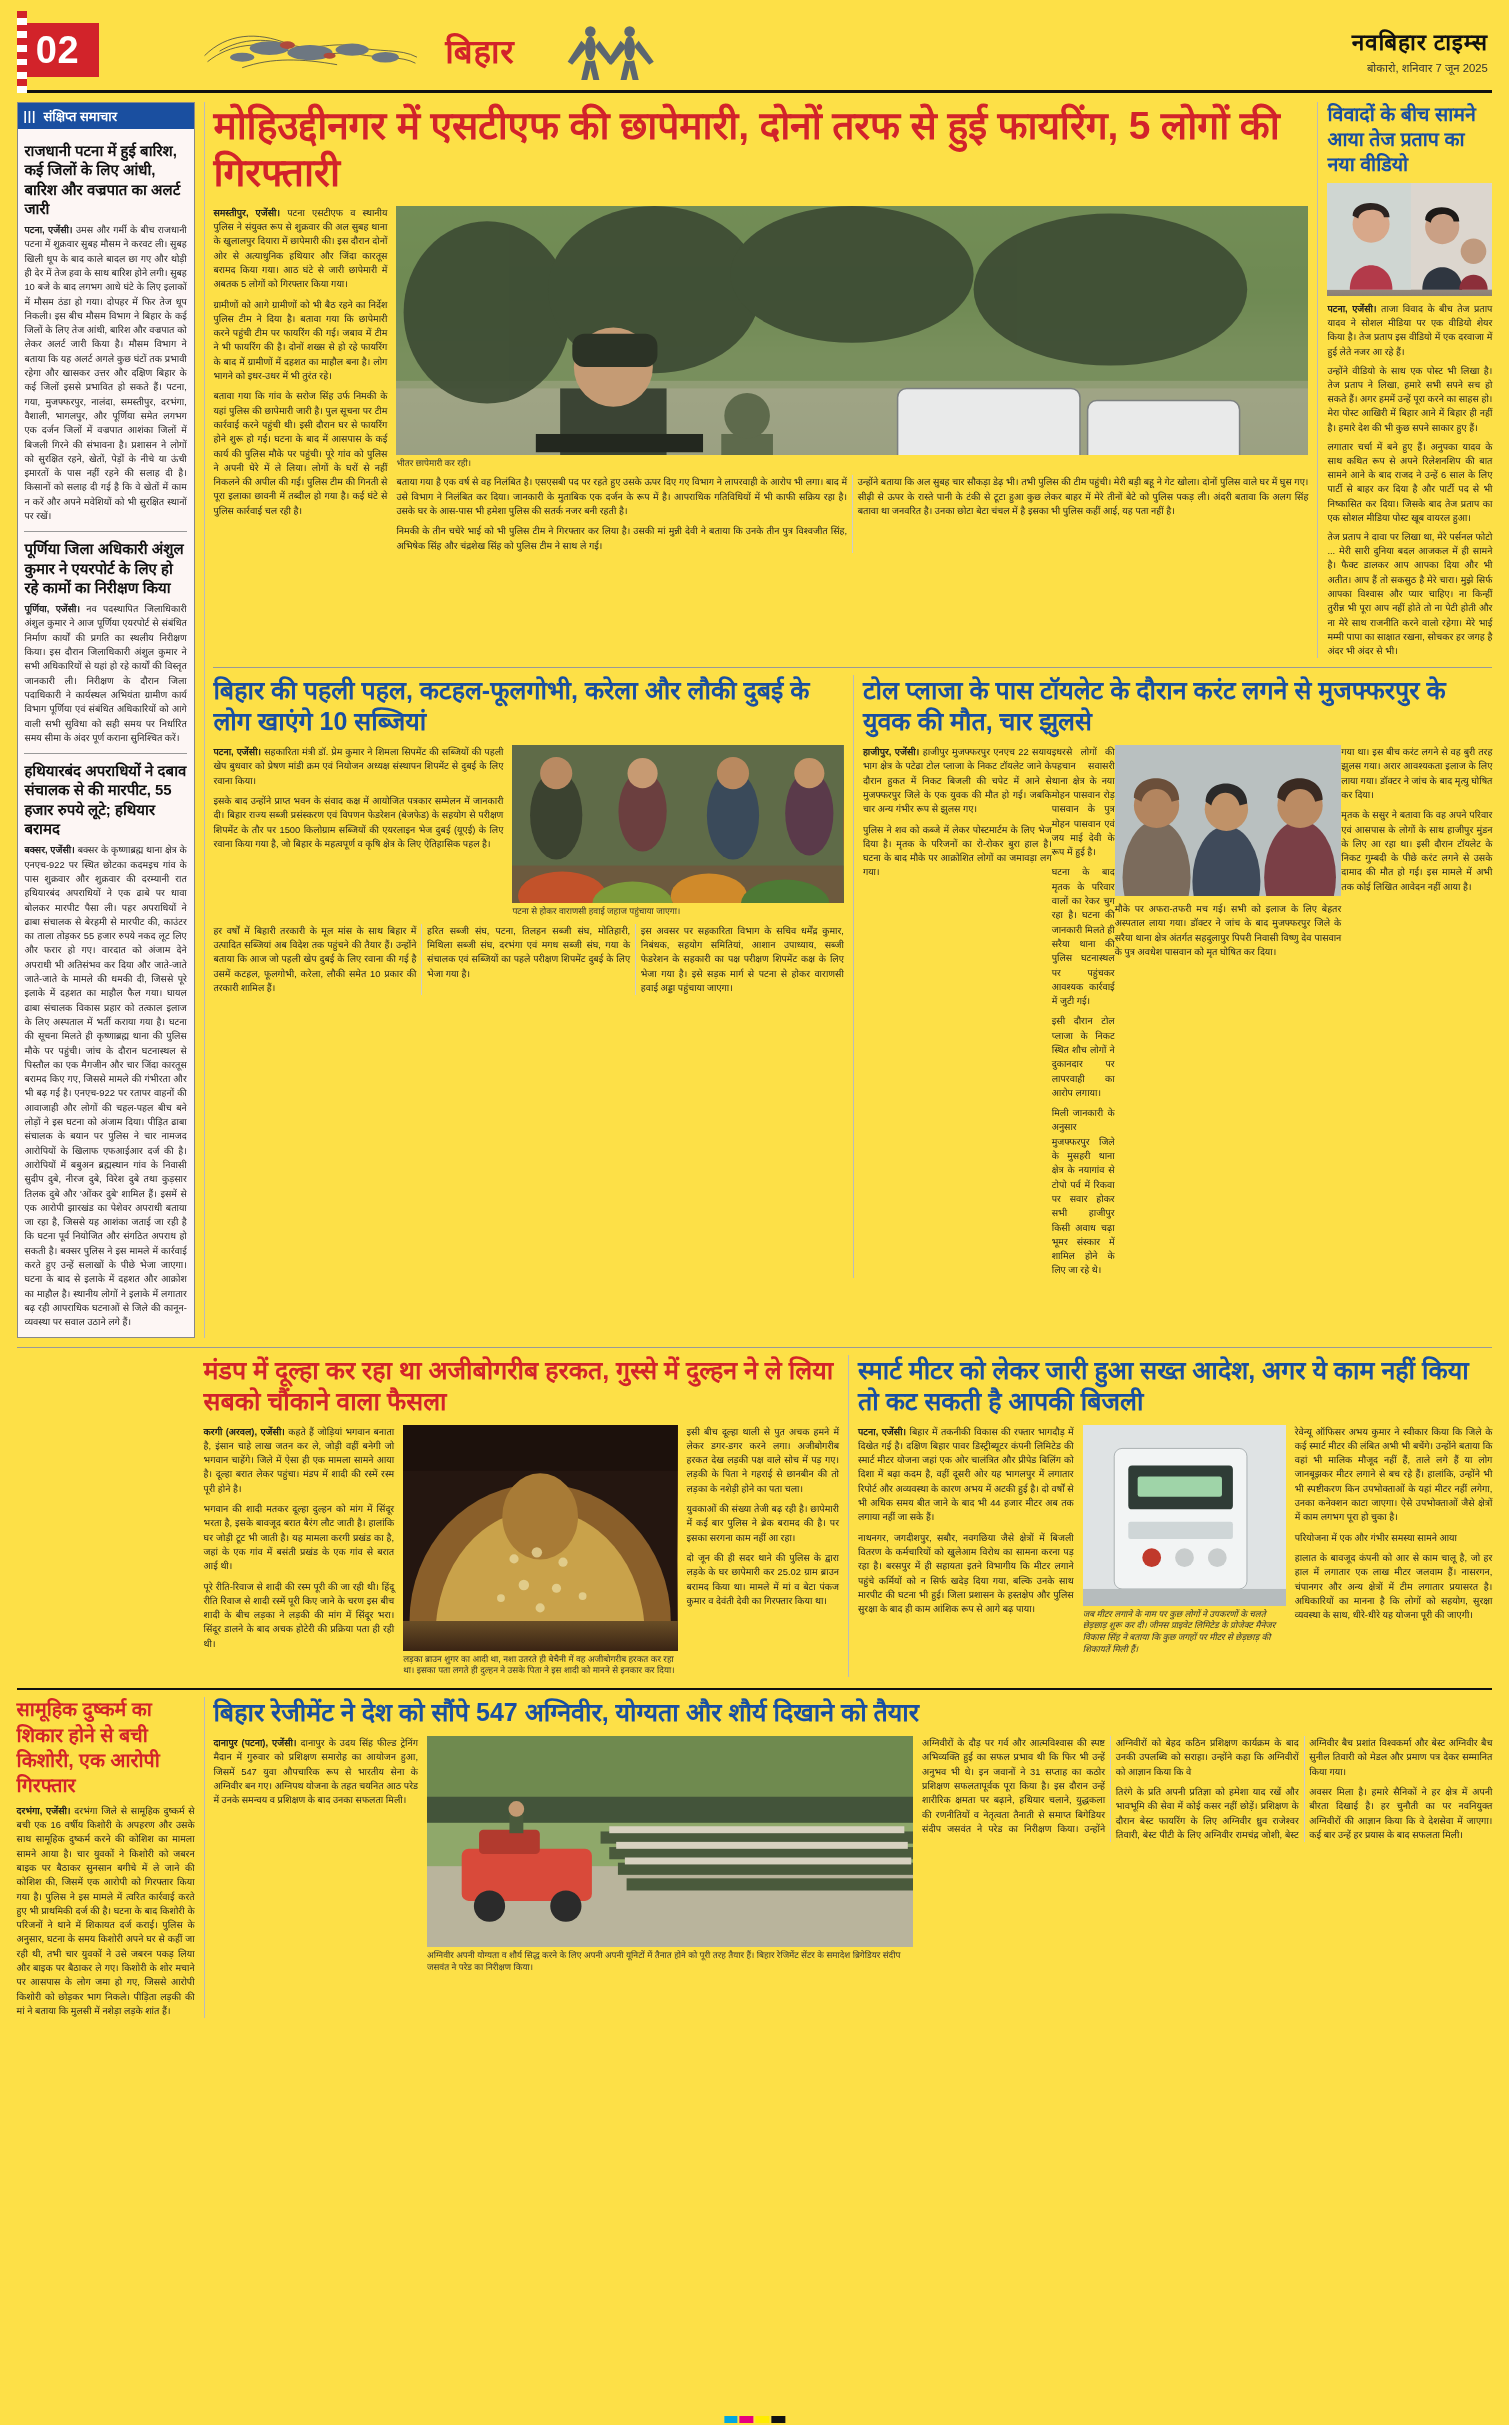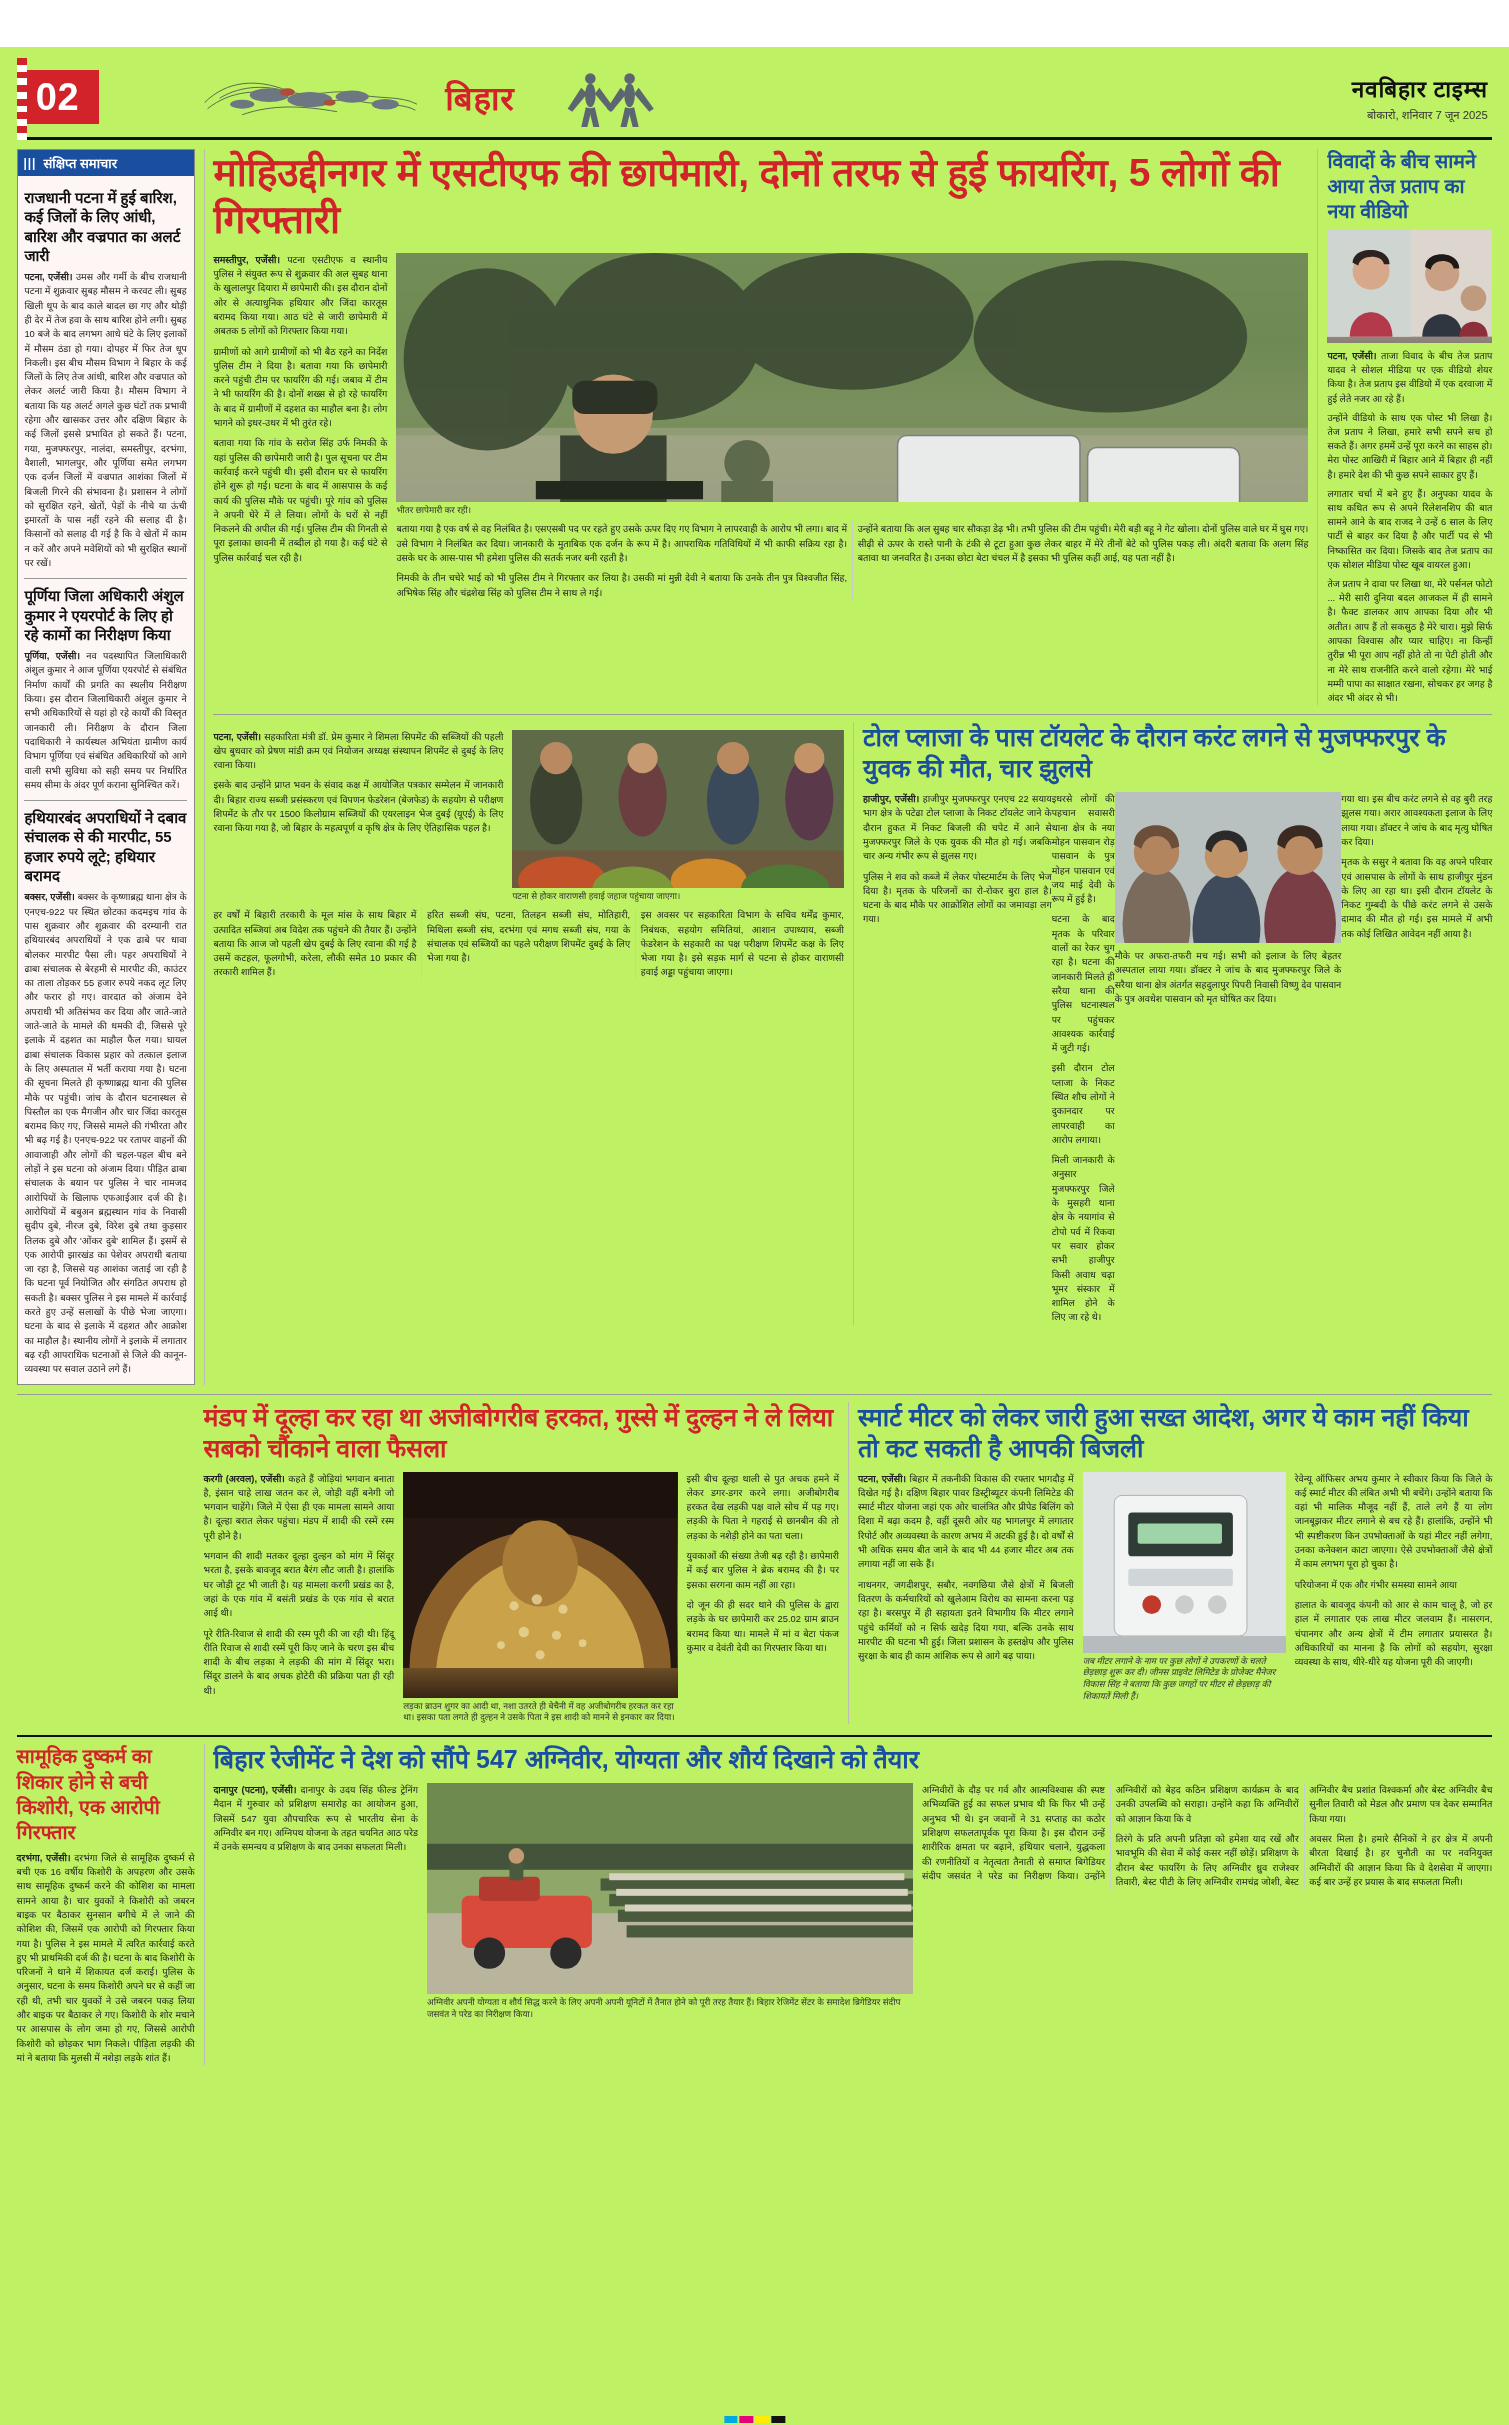--- a/index.html
+++ b/index.html
@@ -7,23 +7,22 @@
   body {
     width:1509px; height:2426px;
     background:#ffffff;
     font-family:"Liberation Sans", sans-serif;
     color:#111;
     position:relative;
     overflow:hidden;
   }
   .page {
     position:absolute; inset:0;
-    background:#bef264;
+    background:#fde047;
     padding:10.6px 16.6px 7.5px 16.6px;
-    margin-top:47px;
   }
 
   
   .masthead {
     position:relative;
     height:82px;
     border-bottom:3px solid #111;
     display:flex; align-items:center;
   }
   .pagenum {
@@ -309,20 +308,21 @@
           <div class="body-txt" style="margin-top:4.5px;">लगातार चर्चा में बने हुए हैं। अनुपका यादव के साथ कथित रूप से अपने रिलेशनशिप की बात सामने आने के बाद राजद ने उन्हें 6 साल के लिए पार्टी से बाहर कर दिया है और पार्टी पद से भी निष्कासित कर दिया। जिसके बाद तेज प्रताप का एक सोशल मीडिया पोस्ट खूब वायरल हुआ।</div>
           <div class="body-txt" style="margin-top:4.5px;">तेज प्रताप ने दावा पर लिखा था, मेरे पर्सनल फोटो ... मेरी सारी दुनिया बदल आजकल में ही सामने है। फैक्ट डालकर आप आपका दिया और भी अतीत। आप हैं तो सकसुठ है मेरे चारा। मुझे सिर्फ आपका विश्वास और प्यार चाहिए। ना किन्हीं तुरीन्न भी पूरा आप नहीं होते तो ना पेटी होती और ना मेरे साथ राजनीति करने वालो रहेगा। मेरे भाई मम्मी पापा का साक्षात रखना, सोचकर हर जगह है अंदर भी अंदर से भी।</div>
         </div>
       </div>
 
       <div class="hr-thin"></div>
 
       <div style="display:flex;">
 
         <div style="width:50%; padding-right:9px;">
+          <div class="h2 h-blue">बिहार की पहली पहल, कटहल-फूलगोभी, करेला और लौकी दुबई के लोग खाएंगे 10 सब्जियां</div>
           <div style="display:flex; gap:9px; margin-top:7.5px;">
             <div style="width:46%;">
               <div class="body-txt">
                 <span class="dateline">पटना, एजेंसी।</span>
                 <span>सहकारिता मंत्री डॉ. प्रेम कुमार ने शिमला सिपमेंट की सब्जियों की पहली खेप बुधवार को प्रेषण मांडी क्रम एवं नियोजन अध्यक्ष संस्थापन शिपमेंट से दुबई के लिए रवाना किया।</span>
               </div>
               <div class="body-txt" style="margin-top:6px;">इसके बाद उन्होंने प्राप्त भवन के संवाद कक्ष में आयोजित पत्रकार सम्मेलन में जानकारी दी। बिहार राज्य सब्जी प्रसंस्करण एवं विपणन फेडरेशन (बेजफेड) के सहयोग से परीक्षण शिपमेंट के तौर पर 1500 किलोग्राम सब्जियों की एयरलाइन भेज दुबई (यूएई) के लिए रवाना किया गया है, जो बिहार के महत्वपूर्ण व कृषि क्षेत्र के लिए ऐतिहासिक पहल है।</div>
             </div>
             <div style="flex:1;">
               <div class="photo ph-grad-veg" style="height:158px;">

